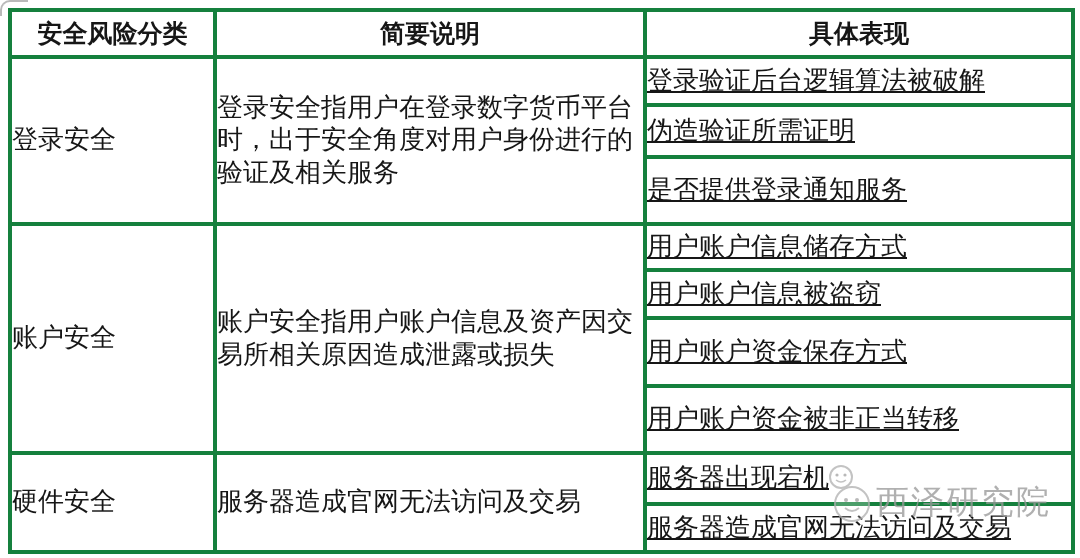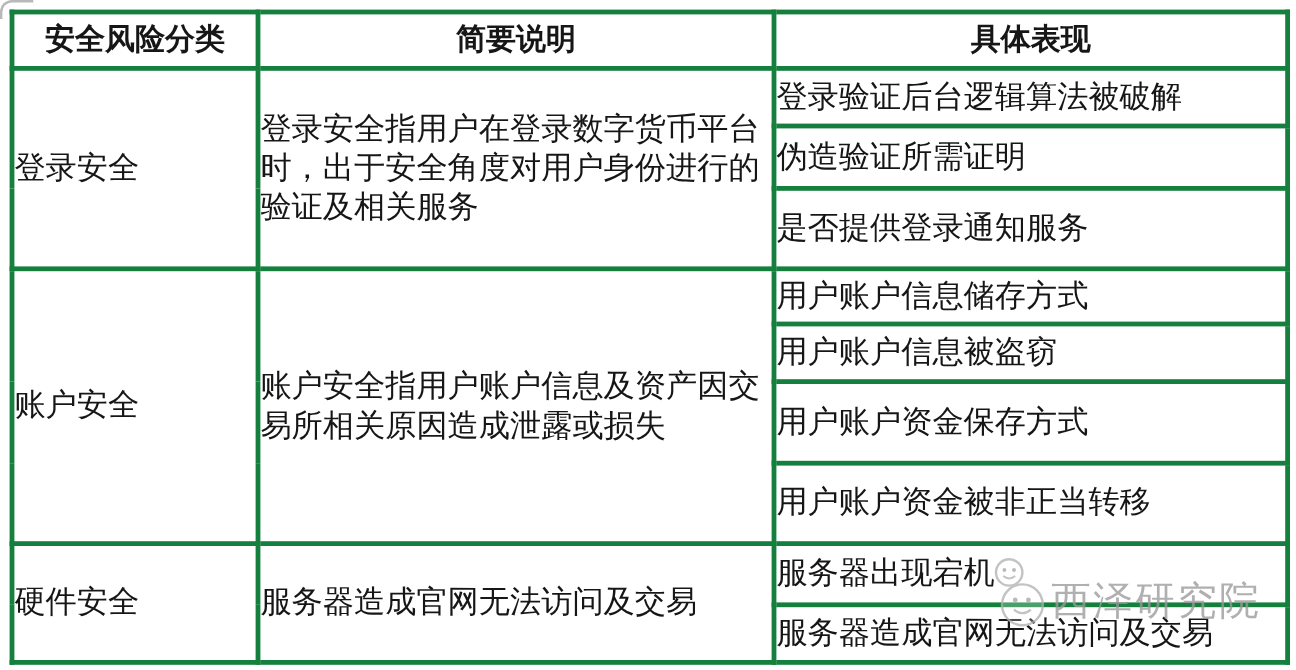--- a/index.html
+++ b/index.html
@@ -50,20 +50,21 @@
   .desc {
     padding: 0 40px;
     line-height: 54px;
     margin-left: 28px;
   }
   .desc-sm {
     line-height: 46px;
   }
   .item {
     padding: 0 4px;
+    text-decoration: underline;
   }
   .cat {
     padding: 0 6px;
   }
   
   .rh47 { height: 47px; }
   .rh48 { height: 48px; }
   .rh52 { height: 52px; }
   .rh67 { height: 67px; }
   .rh46 { height: 46px; }

